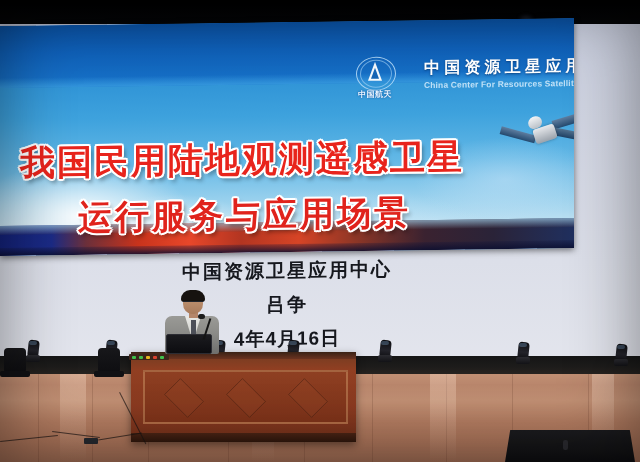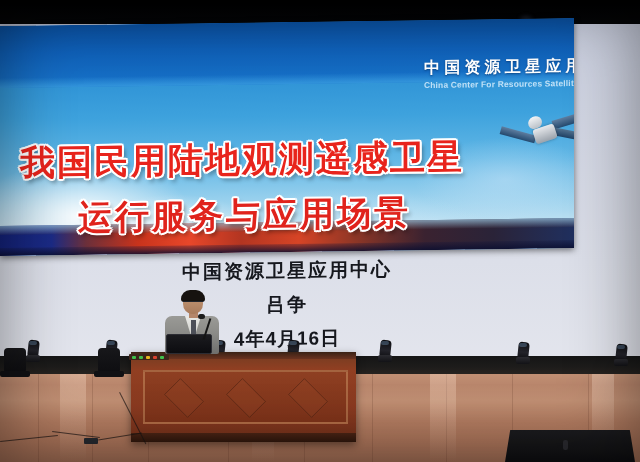--- a/index.html
+++ b/index.html
@@ -201,20 +201,27 @@
 
   <div class="backwall"></div>
 
   <div class="screen-wrap">
     <div class="screen">
 
       <div class="skybody"></div>
       <div class="brandband"></div>
       <div class="landstrip"></div>
 
+      <div class="logo">
+        <div class="ring"></div>
+        <div class="ring2"></div>
+        <div class="arrow"></div>
+        <div class="arrow2"></div>
+        <div class="ltext">中国航天</div>
+      </div>
 
       <div class="brand-cn">中国资源卫星应用中心</div>
       <div class="brand-en">China Center For Resources Satellite Data and Application</div>
 
       <div class="sat">
         <div class="panelL"></div>
         <div class="panelR"></div>
         <div class="panelR2"></div>
         <div class="body"></div>
         <div class="dish"></div>

